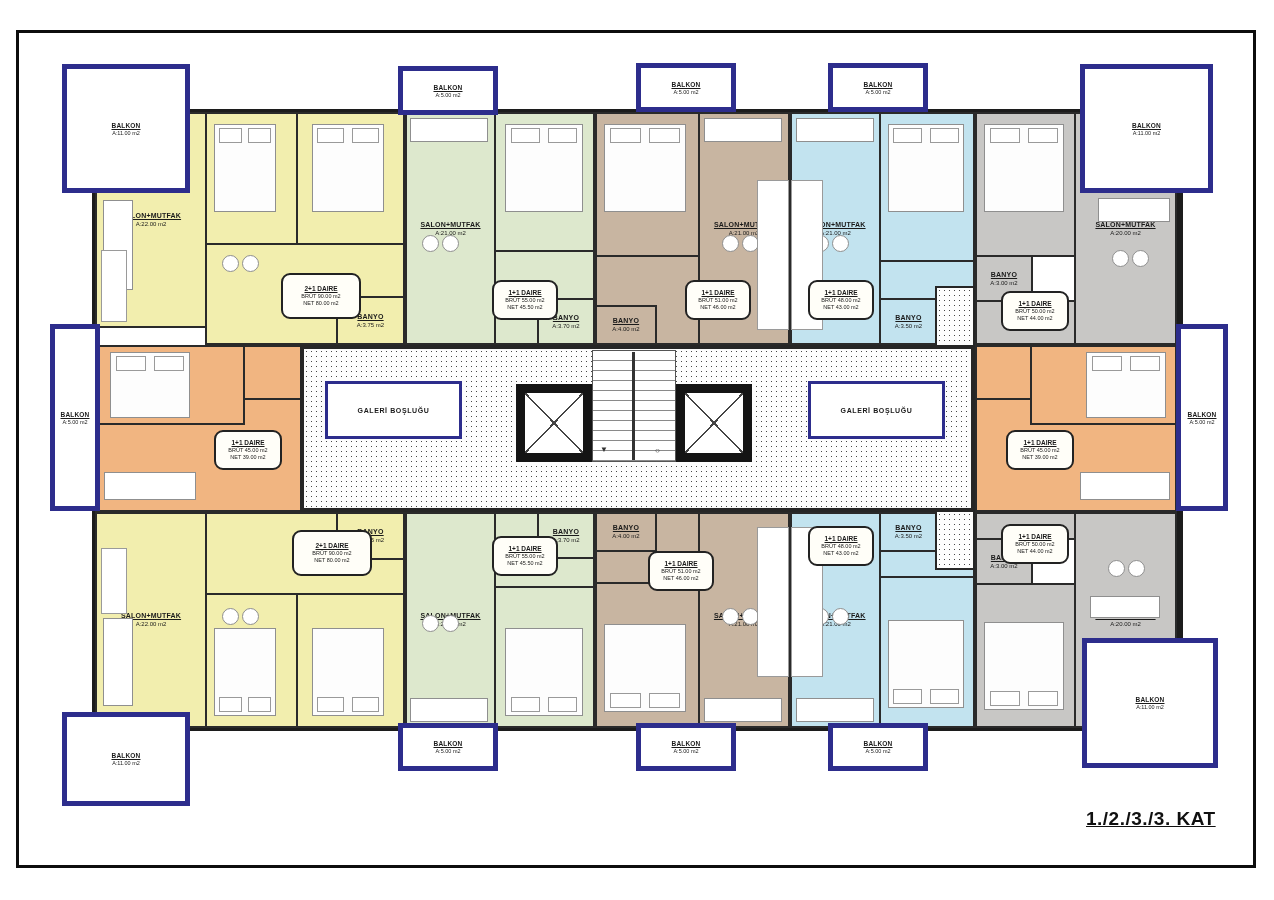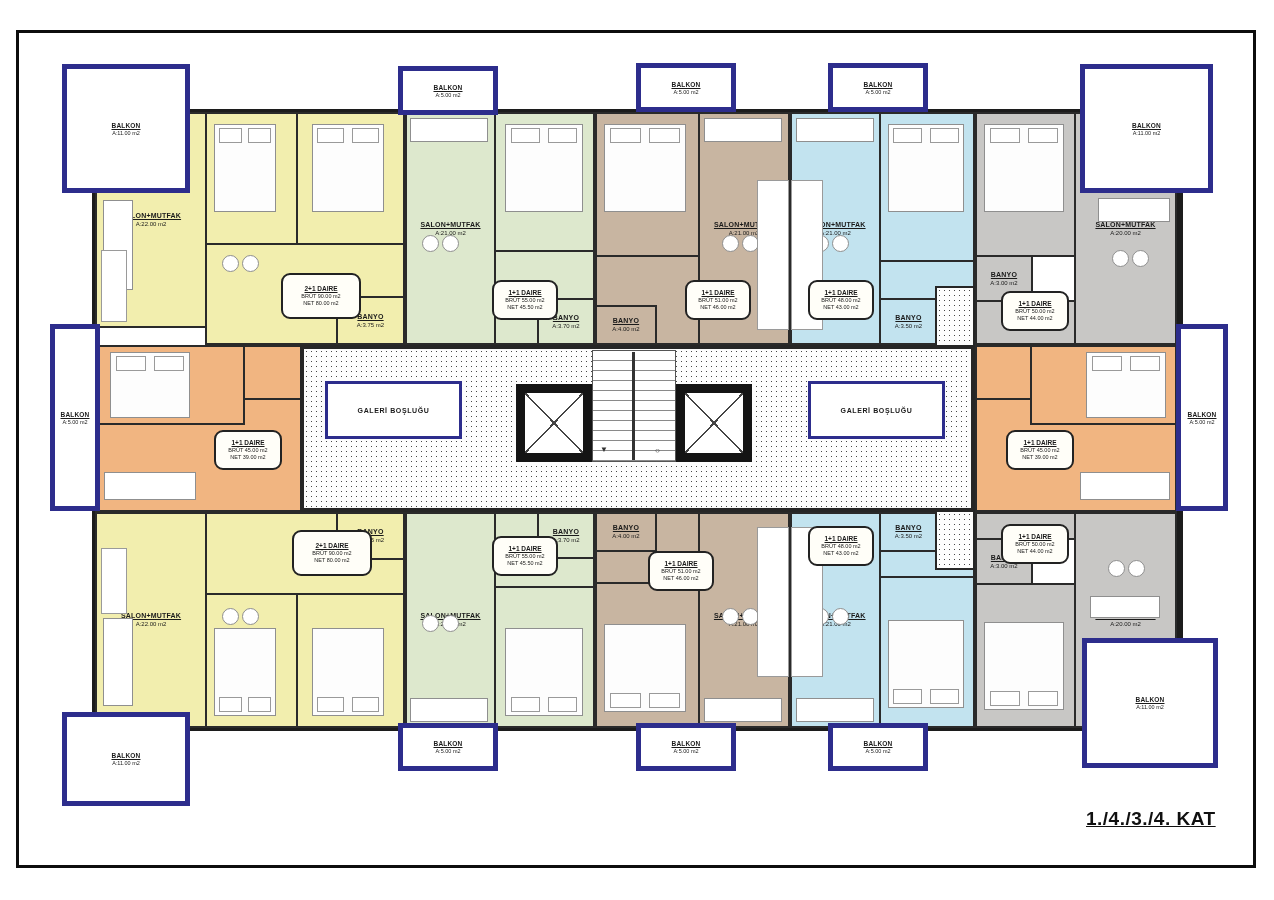--- a/index.html
+++ b/index.html
@@ -450,14 +450,14 @@
       <i></i>
     </div>
 
   <div class="counter" style="left:757px;top:180px;width:32px;height:150px"></div>
   <div class="counter" style="left:791px;top:180px;width:32px;height:150px"></div>
   <div class="counter" style="left:757px;top:527px;width:32px;height:150px"></div>
   <div class="counter" style="left:791px;top:527px;width:32px;height:150px"></div>
   <div class="counter" style="left:101px;top:250px;width:26px;height:72px"></div>
   <div class="counter" style="left:101px;top:548px;width:26px;height:66px"></div>
 
-  <div class="title">1./4./3./4. KAT</div>
+  <div class="title">1./2./3./3. KAT</div>
 </div>
 
 </body></html>

